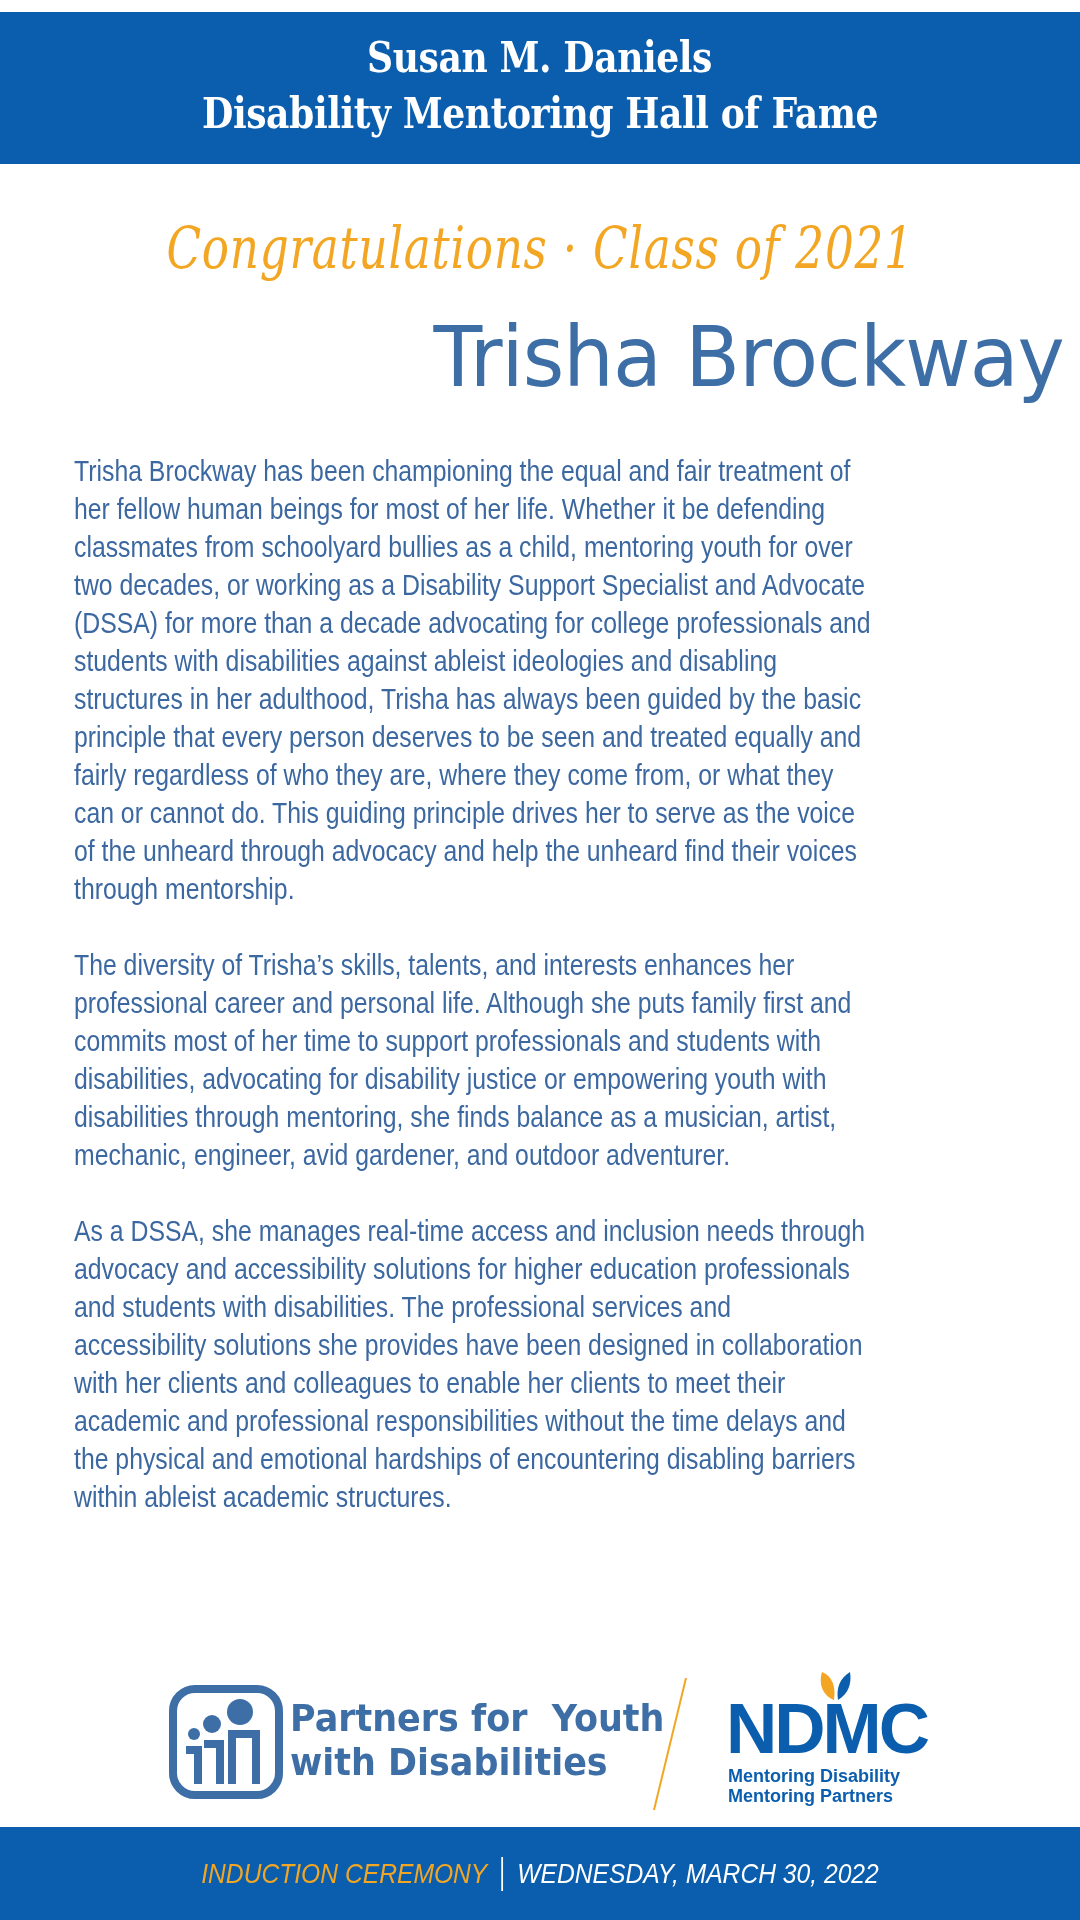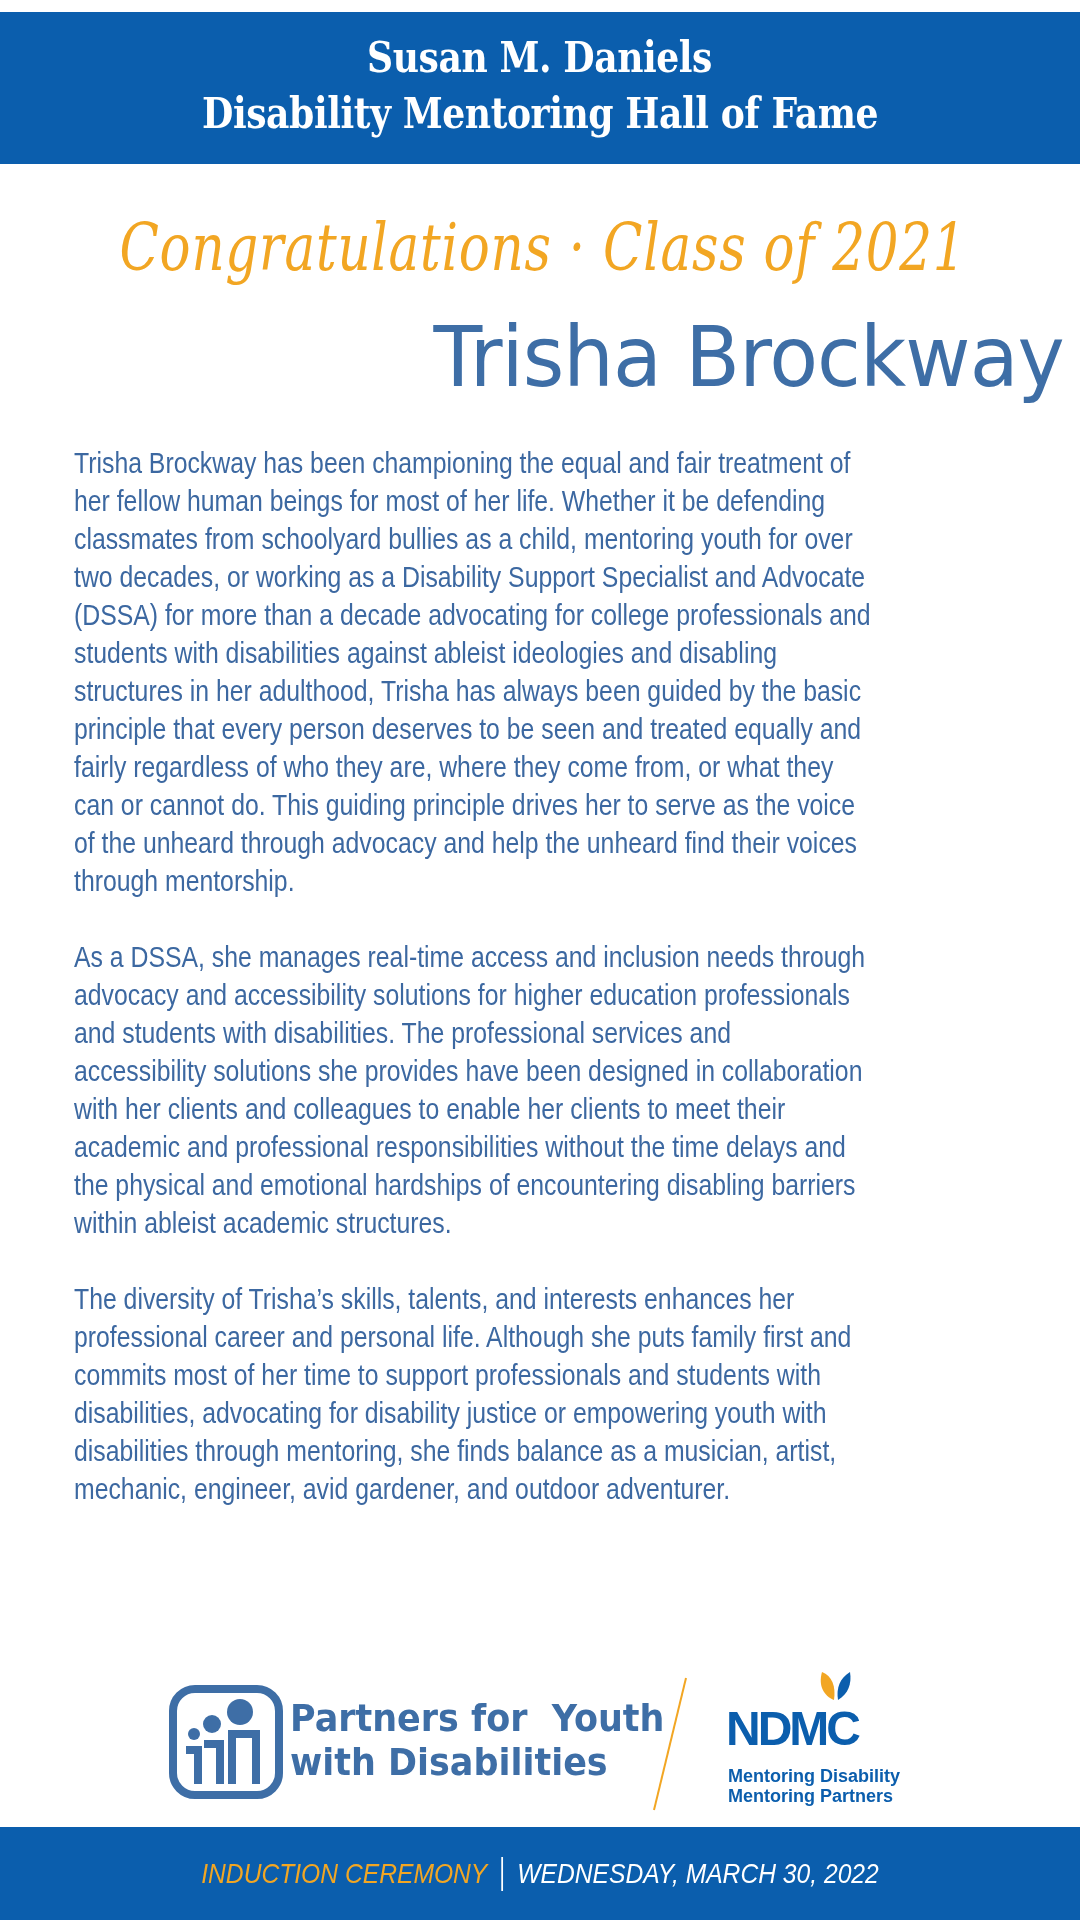--- a/index.html
+++ b/index.html
@@ -16,50 +16,50 @@
   .header .line {
     color: #ffffff; font-family: "DejaVu Serif", serif; font-weight: bold;
     font-size: 42px; line-height: 56px; white-space: nowrap;
     transform: scaleX(0.86); letter-spacing: -0.5px;
   }
   .header .line1 { margin-top: -4px; }
 
   .script {
     position: absolute; left: 0; top: 208px; width: 1080px; text-align: center;
     color: #f2a623; font-family: "DejaVu Serif", serif; font-style: italic;
-    font-size: 66px; line-height: 80px; white-space: nowrap; font-weight: normal;
+    font-size: 58px; line-height: 80px; white-space: nowrap; font-weight: normal;
     letter-spacing: 1px;
   }
   .script span { display: inline-block; transform: scaleX(0.78); transform-origin: center; }
   .honoree {
     position: absolute; left: 0; top: 302px; width: 1080px; text-align: right;
     color: #3e6ea6; font-family: "DejaVu Sans", sans-serif; font-weight: normal;
     font-size: 84px; line-height: 110px; white-space: nowrap; letter-spacing: -1px;
   }
   .honoree span { display: inline-block; transform: scaleX(0.95); }
 
   .bio { position: absolute; left: 74px; top: 444px; width: 940px; }
-  .para { margin: 0 0 38px 0; }
+  .para { margin: 8px 0 38px 0; }
   .bline {
     display: block; height: 38px; line-height: 38px;
     color: #3c68a1; font-family: "Liberation Sans", sans-serif; font-size: 29px;
     white-space: nowrap; transform: scaleX(0.855); transform-origin: left center;
   }
 
   .logos { position: absolute; left: 0; top: 1670px; width: 1080px; height: 140px; }
   .pyd-icon { position: absolute; left: 168px; top: 14px; width: 116px; height: 116px; }
   .pyd-text {
     position: absolute; left: 290px; top: 26px; color: #3e6ea6;
     font-family: "DejaVu Sans", sans-serif; font-weight: bold; font-size: 38px; line-height: 44px;
     white-space: nowrap; transform: scaleX(0.92); transform-origin: left top;
   }
   .divider-line { position: absolute; left: 650px; top: 6px; width: 40px; height: 136px; }
   .ndmc-letters {
     position: absolute; left: 726px; top: 28px; color: #0b5ead;
-    font-family: "Liberation Sans", sans-serif; font-weight: bold; font-size: 48px; line-height: 62px;
+    font-family: "Liberation Sans", sans-serif; font-weight: bold; font-size: 71px; line-height: 62px;
     letter-spacing: -3px; white-space: nowrap;
   }
   .ndmc-leaf { position: absolute; left: 818px; top: 0px; width: 36px; height: 34px; }
   .ndmc-sub {
     position: absolute; left: 728px; top: 96px; color: #0b5ead;
     font-family: "Liberation Sans", sans-serif; font-weight: bold; font-size: 18px; line-height: 20px;
     white-space: nowrap;
   }
 
   .footer {
@@ -96,36 +96,36 @@
     <span class="bline">(DSSA) for more than a decade advocating for college professionals and</span>
     <span class="bline">students with disabilities against ableist ideologies and disabling</span>
     <span class="bline">structures in her adulthood, Trisha has always been guided by the basic</span>
     <span class="bline">principle that every person deserves to be seen and treated equally and</span>
     <span class="bline">fairly regardless of who they are, where they come from, or what they</span>
     <span class="bline">can or cannot do. This guiding principle drives her to serve as the voice</span>
     <span class="bline">of the unheard through advocacy and help the unheard find their voices</span>
     <span class="bline">through mentorship.</span>
   </div>
   <div class="para">
+    <span class="bline">The diversity of Trisha’s skills, talents, and interests enhances her</span>
+    <span class="bline">professional career and personal life. Although she puts family first and</span>
+    <span class="bline">commits most of her time to support professionals and students with</span>
+    <span class="bline">disabilities, advocating for disability justice or empowering youth with</span>
+    <span class="bline">disabilities through mentoring, she finds balance as a musician, artist,</span>
+    <span class="bline">mechanic, engineer, avid gardener, and outdoor adventurer.</span>
+  </div>
+  <div class="para">
     <span class="bline">As a DSSA, she manages real-time access and inclusion needs through</span>
     <span class="bline">advocacy and accessibility solutions for higher education professionals</span>
     <span class="bline">and students with disabilities. The professional services and</span>
     <span class="bline">accessibility solutions she provides have been designed in collaboration</span>
     <span class="bline">with her clients and colleagues to enable her clients to meet their</span>
     <span class="bline">academic and professional responsibilities without the time delays and</span>
     <span class="bline">the physical and emotional hardships of encountering disabling barriers</span>
     <span class="bline">within ableist academic structures.</span>
-  </div>
-  <div class="para">
-    <span class="bline">The diversity of Trisha’s skills, talents, and interests enhances her</span>
-    <span class="bline">professional career and personal life. Although she puts family first and</span>
-    <span class="bline">commits most of her time to support professionals and students with</span>
-    <span class="bline">disabilities, advocating for disability justice or empowering youth with</span>
-    <span class="bline">disabilities through mentoring, she finds balance as a musician, artist,</span>
-    <span class="bline">mechanic, engineer, avid gardener, and outdoor adventurer.</span>
   </div>
 </section>
 
 <div class="logos">
 
   <svg class="pyd-icon" viewBox="0 0 116 116">
     <rect x="5" y="5" width="106" height="106" rx="22" ry="22" fill="none" stroke="#3e6ea6" stroke-width="8"></rect>
     <circle cx="72" cy="28" r="13" fill="#3e6ea6"></circle>
     <circle cx="44" cy="40" r="9" fill="#3e6ea6"></circle>
     <circle cx="26" cy="50" r="6" fill="#3e6ea6"></circle>

